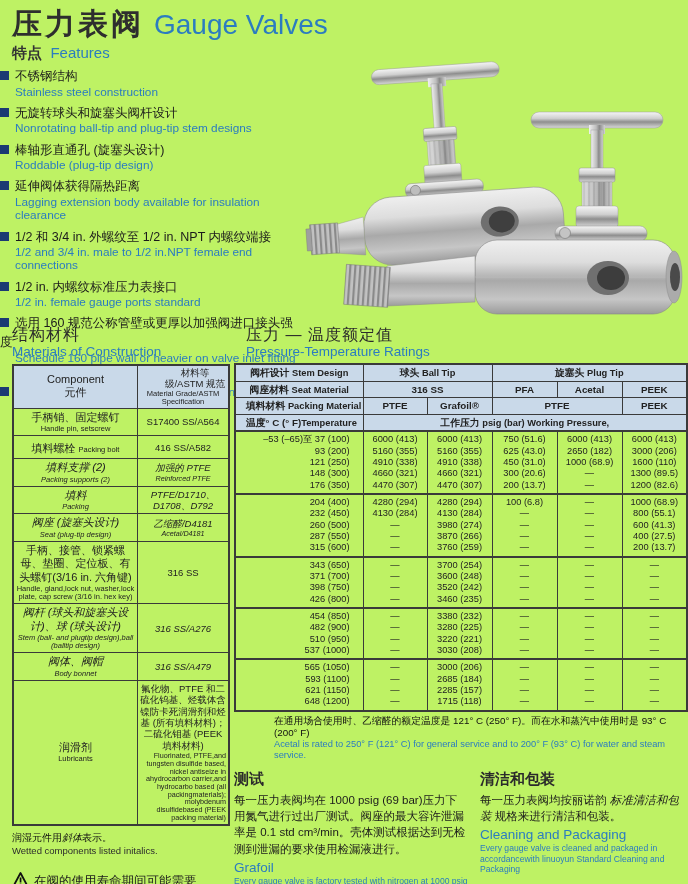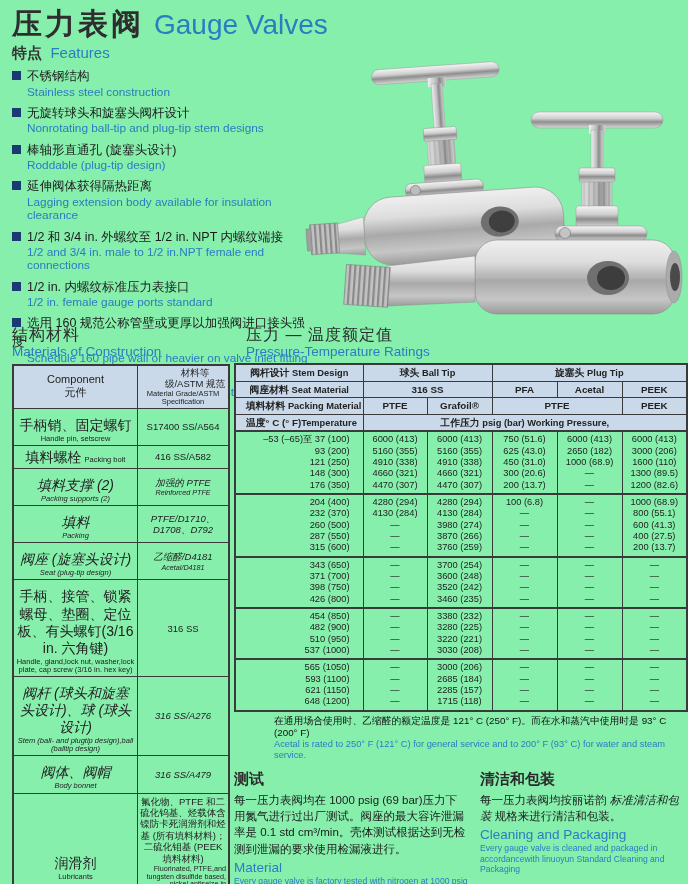--- a/index.html
+++ b/index.html
@@ -2,33 +2,33 @@
 <html><head>
 <meta charset="utf-8">
 <style>
   :root{
     --blue:#2b7cc0;
     --navy:#1b3a73;
     --thbg:#c9d9e9;
     --line:#3a3a3a;
   }
   html,body{margin:0;padding:0;background:#e9e9e9;}
-  .page{position:relative;width:688px;height:884px;background:#86efac;overflow:hidden;
+  .page{position:relative;width:688px;height:884px;background:#bef264;overflow:hidden;
         font-family:"Liberation Sans", sans-serif;color:#222;}
 
   
   .hdr{position:absolute;left:12px;top:4px;white-space:nowrap;}
   .t-zh{font-size:30px;font-weight:700;letter-spacing:3px;color:#2e2e2e;}
   .t-en{font-size:28px;color:var(--blue);margin-left:10px;font-weight:400;}
   .feat-hd{position:absolute;left:12px;top:44px;}
   .feat-hd .zh{font-size:15px;font-weight:700;color:#333;}
   .feat-hd .en{font-size:15px;color:var(--blue);margin-left:4px;}
 
   
-  .features{position:absolute;left:12px;top:66px;width:302px;}
+  .features{position:absolute;left:0;top:66px;width:302px;}
   .feat{margin-bottom:4px;}
   .sq{display:inline-block;width:9px;height:9px;background:var(--navy);margin-right:6px;}
   .fzh{font-size:12.5px;color:#1b1b1b;line-height:1.25;}
   .fen{font-size:11.8px;color:var(--blue);display:block;margin-left:15px;line-height:1.12;margin-top:1px;}
   .feat.inline .fen{display:inline;margin-left:4px;}
 
   
   .valve-img{position:absolute;left:303px;top:50px;width:383px;height:295px;}
 
   
@@ -39,21 +39,21 @@
 
   table{border-collapse:collapse;}
 
   
   .mat-table{width:100%;margin-top:5px;border:2px solid var(--line);}
   .mat-table td{border:1px solid var(--line);text-align:center;vertical-align:middle;padding:2px 2px;}
   .mat-table td.hd{background:var(--thbg);}
   .hd .h1{font-size:11px;}
   .hd .h2{font-size:9.5px;line-height:1.15;margin-left:24px;}
   .hd .h3{font-size:7.5px;line-height:1.05;}
-  .czh{font-size:14px;line-height:1.22;margin-top:6px;}
+  .czh{font-size:11px;line-height:1.22;}
   .cen{font-size:7.5px;line-height:1.08;color:#222;margin-top:1px;}
   .comp-cell.inline div{display:inline;}
   .comp-cell.inline .cen{margin-left:3px;}
   .mat{font-size:9.5px;line-height:1.2;}
   .maten{font-size:7.2px;line-height:1.07;margin-top:1px;}
   .maten.long{text-align:right;}
   tr.it .czh,tr.it .mat,tr.it .cen,tr.it .maten{font-style:italic;}
 
   .wetted{margin-top:5px;font-size:10px;color:#111;}
   .wetted .it{font-style:italic;}
@@ -389,21 +389,21 @@
         <tbody>
           <tr>
             <td class="tcell">204 (400)</td>
             <td class="vcell">4280 (294)</td>
             <td class="vcell">4280 (294)</td>
             <td class="vcell">100 (6.8)</td>
             <td class="vcell">—</td>
             <td class="vcell">1000 (68.9)</td>
           </tr>
           <tr>
-            <td class="tcell">232 (370)</td>
+            <td class="tcell">232 (450)</td>
             <td class="vcell">4130 (284)</td>
             <td class="vcell">4130 (284)</td>
             <td class="vcell">—</td>
             <td class="vcell">—</td>
             <td class="vcell">800 (55.1)</td>
           </tr>
           <tr>
             <td class="tcell">260 (500)</td>
             <td class="vcell">—</td>
             <td class="vcell">3980 (274)</td>
@@ -533,21 +533,21 @@
       </table>
     <div class="footnote">
       <div class="fn-zh">在通用场合使用时、乙缩醛的额定温度是 121° C (250° F)。而在水和蒸汽中使用时是 93° C (200° F)</div>
       <div class="fn-en">Acetal is rated to 250° F (121° C) for general service and to 200° F (93° C) for water and steam service.</div>
     </div>
 
     <div class="bottom">
       <div class="testing">
         <div class="sub-hd">测试</div>
         <div class="body-zh">每一压力表阀均在 1000 psig (69 bar)压力下用氮气进行过出厂测试。阀座的最大容许泄漏率是 0.1 std cm³/min。壳体测试根据达到无检测到泄漏的要求使用检漏液进行。</div>
-        <div class="en-hd">Material</div>
+        <div class="en-hd">Grafoil</div>
         <div class="body-en">Every gauge valve is factory tested with nitrogen at 1000 psig (69 bar).Seats have a maximum allowable leak rate of 0.1 std cm³/min. Shell testing is performed to a requirement of nodetectable leakage with a liquid leak detector.</div>
       </div>
       <div class="cleaning">
         <div class="sub-hd">清洁和包装</div>
         <div class="body-zh">
           <span>每一压力表阀均按丽诺韵 </span><span class="it">标准清洁和包装</span><span> 规格来进行清洁和包装。</span>
         </div>
         <div class="en-hd">Cleaning and Packaging</div>
         <div class="body-en">Every gauge valve is cleaned and packaged in accordancewith linuoyun Standard Cleaning and Packaging</div>
       </div>

